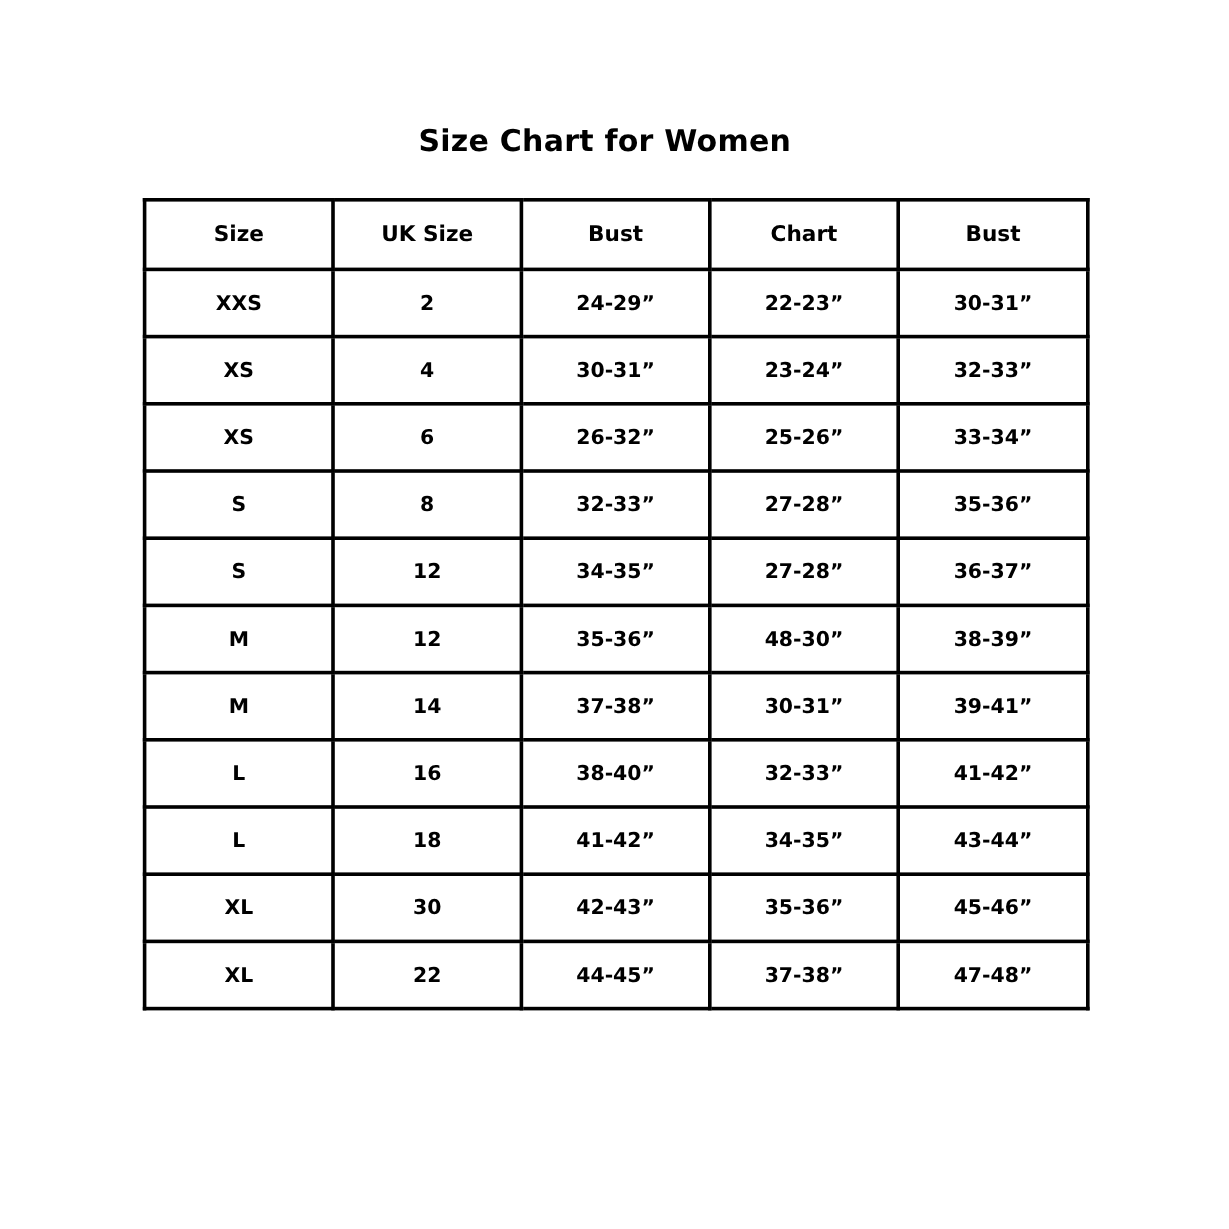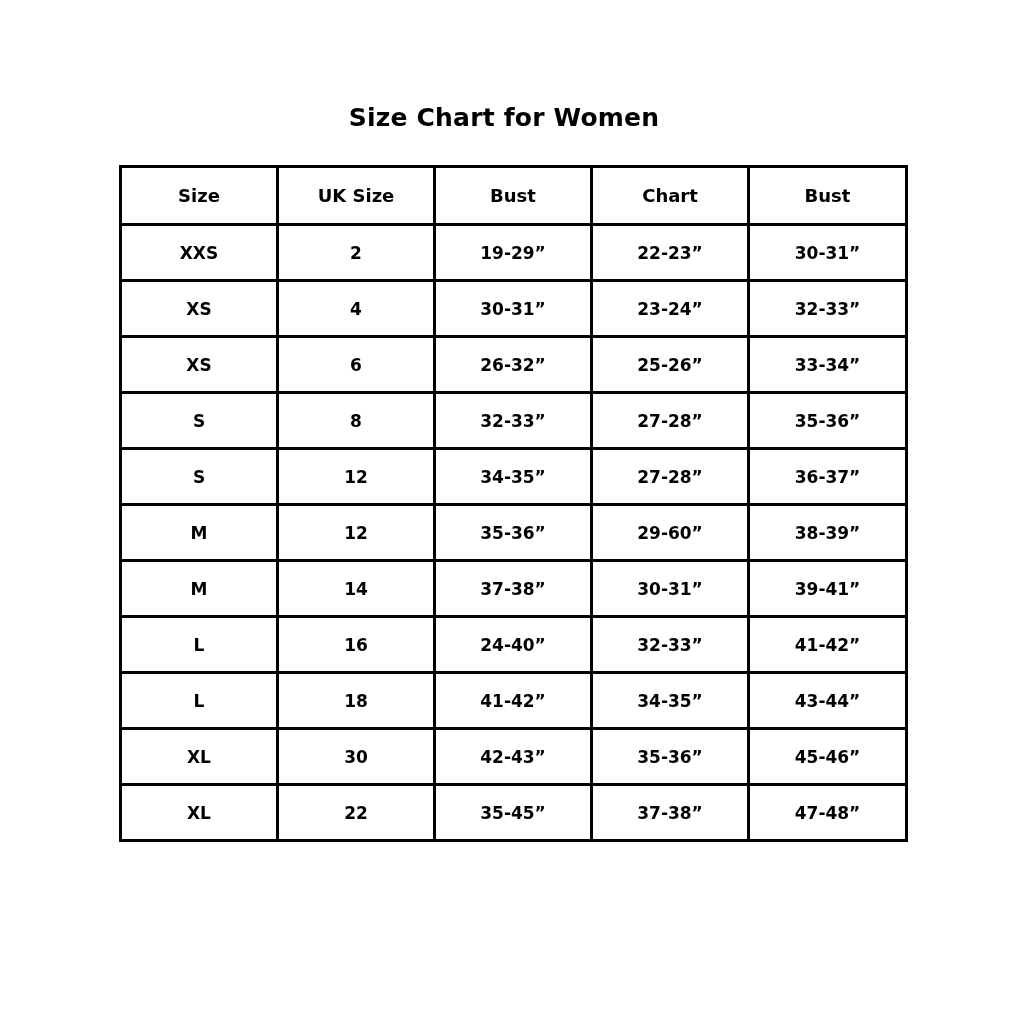--- a/index.html
+++ b/index.html
@@ -84,21 +84,21 @@
           <th>UK Size</th>
           <th>Bust</th>
           <th>Chart</th>
           <th>Bust</th>
         </tr>
       </thead>
       <tbody>
         <tr>
           <td>XXS</td>
           <td>2</td>
-          <td>19-29”</td>
+          <td>24-29”</td>
           <td>22-23”</td>
           <td>30-31”</td>
         </tr>
         <tr>
           <td>XS</td>
           <td>4</td>
           <td>30-31”</td>
           <td>23-24”</td>
           <td>32-33”</td>
         </tr>
@@ -120,55 +120,55 @@
           <td>S</td>
           <td>12</td>
           <td>34-35”</td>
           <td>27-28”</td>
           <td>36-37”</td>
         </tr>
         <tr>
           <td>M</td>
           <td>12</td>
           <td>35-36”</td>
-          <td>29-60”</td>
+          <td>48-30”</td>
           <td>38-39”</td>
         </tr>
         <tr>
           <td>M</td>
           <td>14</td>
           <td>37-38”</td>
           <td>30-31”</td>
           <td>39-41”</td>
         </tr>
         <tr>
           <td>L</td>
           <td>16</td>
-          <td>24-40”</td>
+          <td>38-40”</td>
           <td>32-33”</td>
           <td>41-42”</td>
         </tr>
         <tr>
           <td>L</td>
           <td>18</td>
           <td>41-42”</td>
           <td>34-35”</td>
           <td>43-44”</td>
         </tr>
         <tr>
           <td>XL</td>
           <td>30</td>
           <td>42-43”</td>
           <td>35-36”</td>
           <td>45-46”</td>
         </tr>
         <tr>
           <td>XL</td>
           <td>22</td>
-          <td>35-45”</td>
+          <td>44-45”</td>
           <td>37-38”</td>
           <td>47-48”</td>
         </tr>
       </tbody>
     </table>
   </div>
 
 </div>
 
 </body></html>

